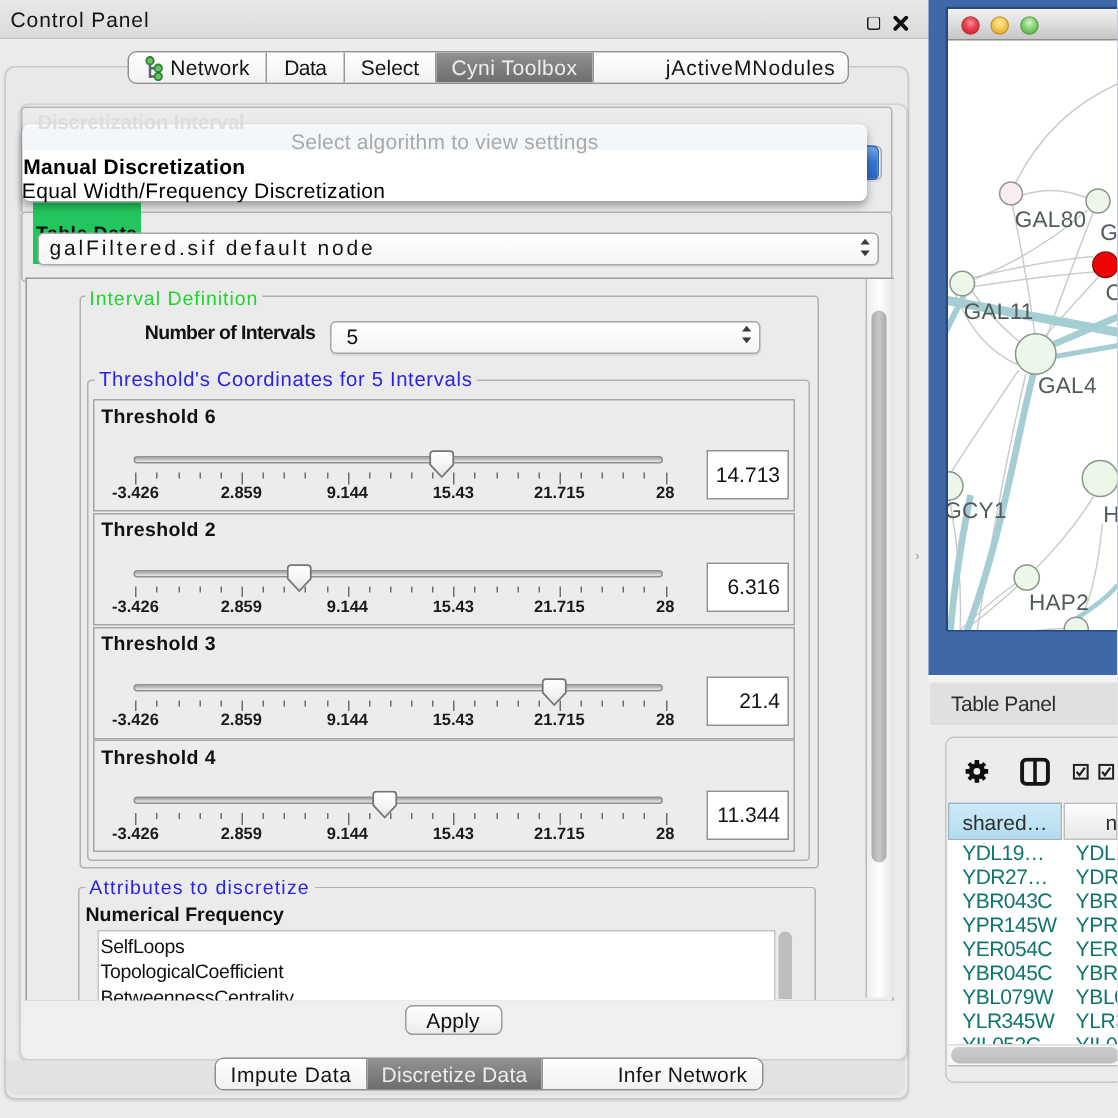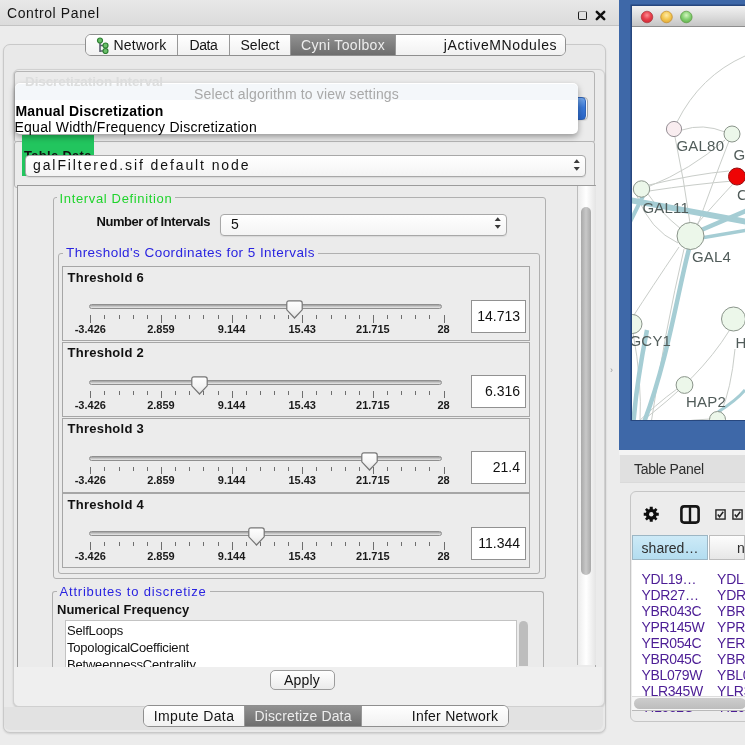--- a/index.html
+++ b/index.html
@@ -13,21 +13,21 @@
 .ttitle{position:absolute;font-weight:bold;font-size:13px;color:#111;white-space:nowrap;letter-spacing:0.25px;}
 .track{position:absolute;height:3px;background:linear-gradient(#9e9e9e,#cfcfcf 60%,#e8e8e8);border:1px solid #8f8f8f;border-radius:3px;}
 .thumb{position:absolute;}
 .tfield{position:absolute;background:#fff;border:1px solid #919191;font-size:14px;color:#111;text-align:right;padding-right:5px;line-height:31px;}
 .slab{position:absolute;font-size:11px;font-weight:bold;color:#1a1a1a;transform:translateX(-50%);white-space:nowrap;}
 .tick{position:absolute;width:1px;background:#6e6e6e;}
 .seg{display:flex;position:absolute;background:#fff;border:1px solid #8f8f8f;border-radius:6px;overflow:hidden;}
 .seg>div{display:flex;align-items:center;justify-content:center;font-size:14px;color:#141414;border-right:1px solid #989898;background:linear-gradient(#ffffff,#f1f1f1);white-space:nowrap;}
 .seg>div:last-child{border-right:none;padding-left:40px;}
 .seg>div.sel{background:linear-gradient(#919191,#6e6e6e);color:#ededed;}
-.rowt{position:absolute;font-size:14px;color:#4c1d95;white-space:nowrap;margin-top:11px;}
+.rowt{position:absolute;font-size:14px;color:#0f766e;white-space:nowrap;}
 </style></head>
 <body>
 
 <div class="abs" style="left:0;top:0;width:619px;height:25px;background:linear-gradient(#e8e8e8,#dbdbdb);border-bottom:1px solid #c3c3c3;"></div>
 <div class="abs" style="left:7px;top:4.5px;font-size:14px;letter-spacing:0.6px;color:#141414;">Control Panel</div>
 <div class="abs" style="left:577.5px;top:10.5px;width:7.5px;height:7.5px;border:1.6px solid #1c1c1c;border-radius:2px;border-top-color:#8a8a8a;"></div>
 <svg class="abs" style="left:594.5px;top:10px;" width="11" height="11" viewBox="0 0 11 11">
     <path d="M1.8 1.8 L9.2 9.2 M9.2 1.8 L1.8 9.2" stroke="#111" stroke-width="2.5" stroke-linecap="round"></path>
   </svg>
 

